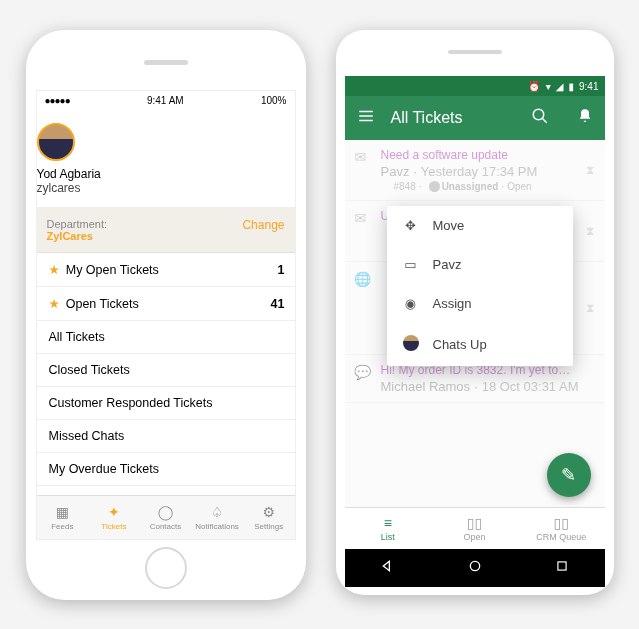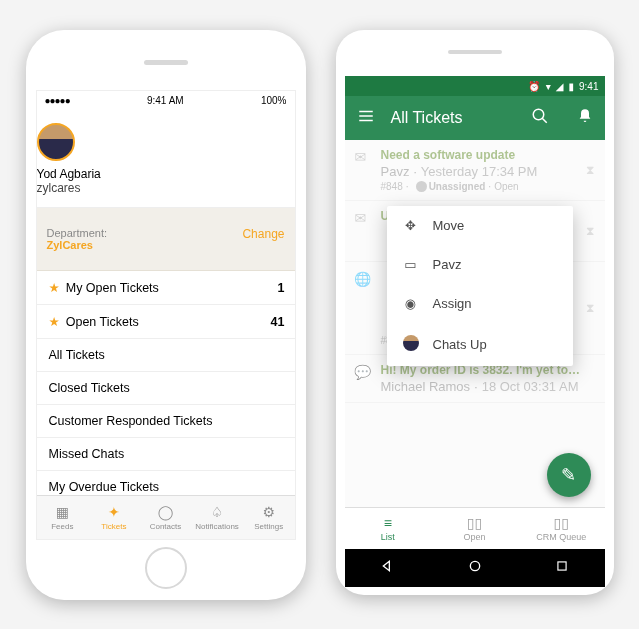--- a/index.html
+++ b/index.html
@@ -55,21 +55,21 @@
   }
   .avatar {
     width: 38px; height: 38px; border-radius: 50%;
     background: linear-gradient(#c59a6a 0 40%, #2a2a4a 40% 100%);
     border: 2px solid #f5a623;
   }
   .profile .name { font-size: 12px; margin-top: 6px; }
   .profile .org { font-size: 12px; color: #444; }
   .dept-bar {
     background: #f2efe9; display: flex; justify-content: space-between;
-    padding: 19px 10px; font-size: 11px; border-bottom: 1px solid #e5e0d5;
+    padding: 10px 10px; font-size: 11px; border-bottom: 1px solid #e5e0d5;
   }
   .dept-bar .lbl { color: #888; }
   .dept-bar .val { color: #f5a623; font-weight: 600; }
   .dept-bar .chg { color: #f5a623; font-size: 12px; }
   .views { font-size: 12.5px; }
   .view-row {
     display: flex; align-items: center; justify-content: space-between;
     padding: 9px 10px 9px 12px; border-bottom: 1px solid #eee;
   }
   .view-row .left { display: flex; align-items: center; gap: 6px; }
@@ -117,24 +117,24 @@
   .and-header .title { flex: 1; }
   .and-body { position: relative; height: calc(100% - 20px - 44px - 42px - 38px); }
   .scrim { position: absolute; inset: 0; background: rgba(255,255,255,.55); pointer-events: none; }
   .ticket {
     padding: 8px 12px 8px 36px; border-bottom: 1px solid #e4e4e4;
     position: relative; font-size: 12px;
   }
   .ticket .ticon {
     position: absolute; left: 10px; top: 9px; color: #9e9e9e; font-size: 14px;
   }
-  .ticket .subj { font-weight: 700; color: #4d7c0f; margin-bottom: 2px; white-space: nowrap; overflow: hidden; text-overflow: ellipsis; }
+  .ticket .subj { font-weight: 400; color: #a21caf; margin-bottom: 2px; white-space: nowrap; overflow: hidden; text-overflow: ellipsis; }
   .ticket .line2 { color: #777; font-size: 13px; }
   .ticket .line2 .date { color: #888; }
-  .ticket .line3 { color: #888; font-size: 10px; margin-top: 2px; }
+  .ticket .line3 { color: #888; font-size: 10px; margin-top: 2px; margin-left: 13px; }
   .ticket .line3 .uavatar {
     display: inline-block; width: 11px; height: 11px; border-radius: 50%;
     background: #999; vertical-align: -2px; margin: 0 2px 0 4px;
   }
   .ticket .hourglass {
     position: absolute; right: 10px; top: 50%; transform: translateY(-50%);
     color: #bbb; font-size: 12px;
   }
   .action-sheet {
     position: absolute; top: 66px; left: 42px; width: 186px;

